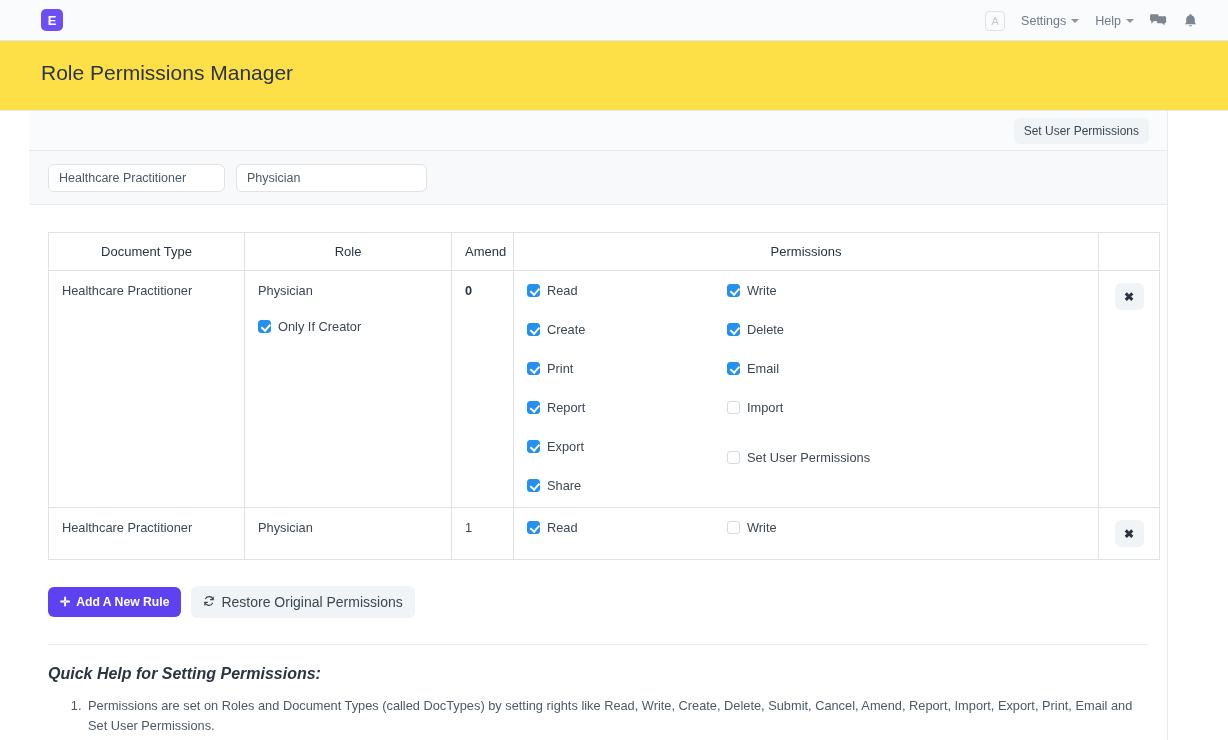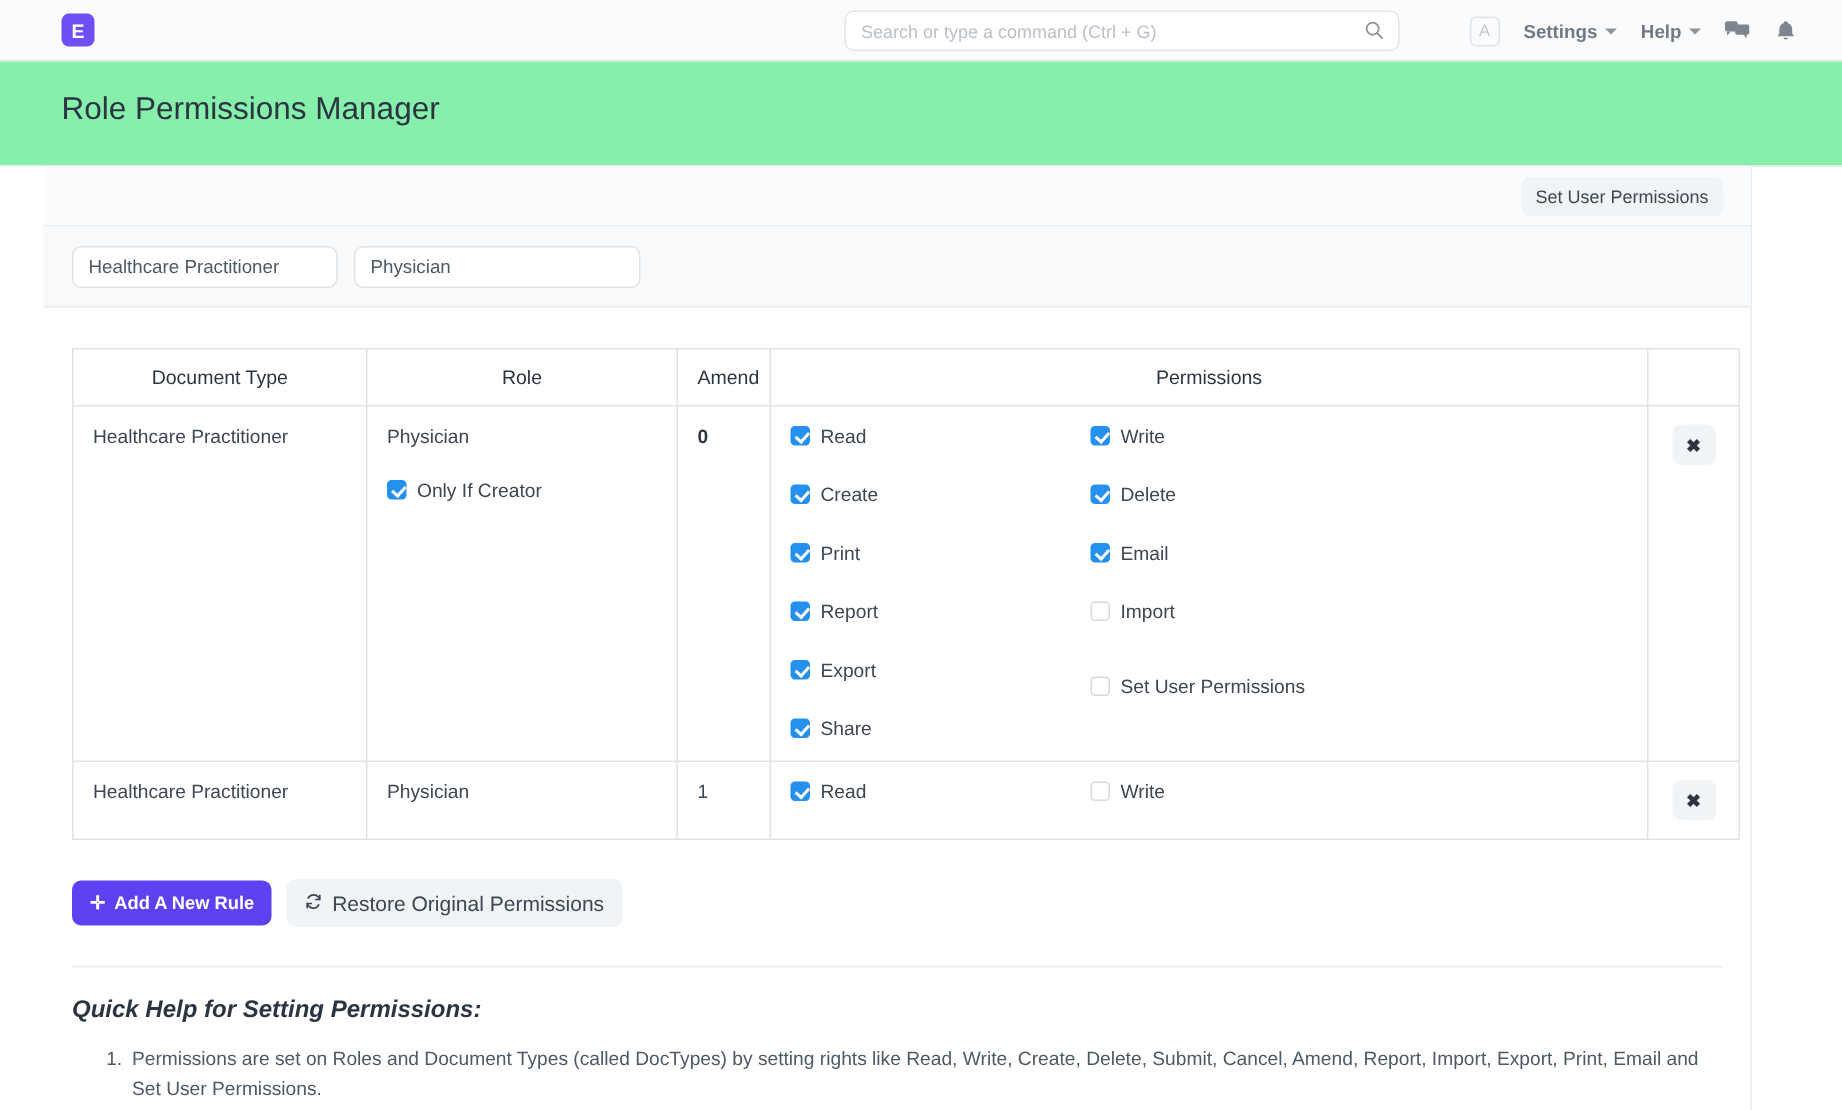--- a/index.html
+++ b/index.html
@@ -44,35 +44,35 @@
   .nav-right {
     position: absolute; right: 30px; top: 0; height: 41px;
     display: flex; align-items: center; gap: 16px;
   }
   .avatar-box {
     width: 20px; height: 20px; border: 1px solid #dfe3e7; border-radius: 4px;
     display: flex; align-items: center; justify-content: center;
     font-size: 11px; color: #c3c9ce;
   }
   .nav-link {
-    font-size: 12.5px; font-weight: bold; color: #6e7a86;
+    font-size: 12.5px; font-weight: normal; color: #6e7a86;
     display: flex; align-items: center; gap: 5px; cursor: pointer;
   }
   .caret {
     width: 0; height: 0;
     border-left: 4px solid transparent; border-right: 4px solid transparent;
     border-top: 4px solid #8d959d;
   }
   .nav-icon { color: #7d868f; display: flex; align-items: center; cursor: pointer; }
 
   
   .page-head {
     position: absolute; top: 41px; left: 0;
     width: 1228px; height: 70px;
-    background: #86efac;
+    background: #fde047;
     border-bottom: 1px solid #e8ebee;
   }
   .page-title {
     position: absolute; left: 41px; top: 20px;
     font-size: 21px; color: #2b3541; font-weight: normal;
   }
 
   
   .left-rail {
     position: absolute; top: 111px; left: 0;
@@ -208,29 +208,20 @@
   ol.help-list li { margin-bottom: 0px; padding-left: 3px; }
 </style>
 </head>
 <body>
 
 <div class="navbar">
   <div class="logo">
     <span>E</span>
   </div>
 
-  <div class="search-wrap">
-    <input class="search-input" type="text" placeholder="Search or type a command (Ctrl + G)" style="">
-    <span class="search-icon">
-      <svg width="14" height="14" viewBox="0 0 16 16" fill="none" stroke="#8d959d" stroke-width="1.4">
-        <circle cx="7" cy="7" r="4.6"></circle>
-        <line x1="10.4" y1="10.4" x2="14.2" y2="14.2" stroke-linecap="round"></line>
-      </svg>
-    </span>
-  </div>
 
   <div class="nav-right">
     <div class="avatar-box">
       <span>A</span>
     </div>
     <div class="nav-link">
       <span>Settings</span>
       <span class="caret"></span>
     </div>
     <div class="nav-link">

